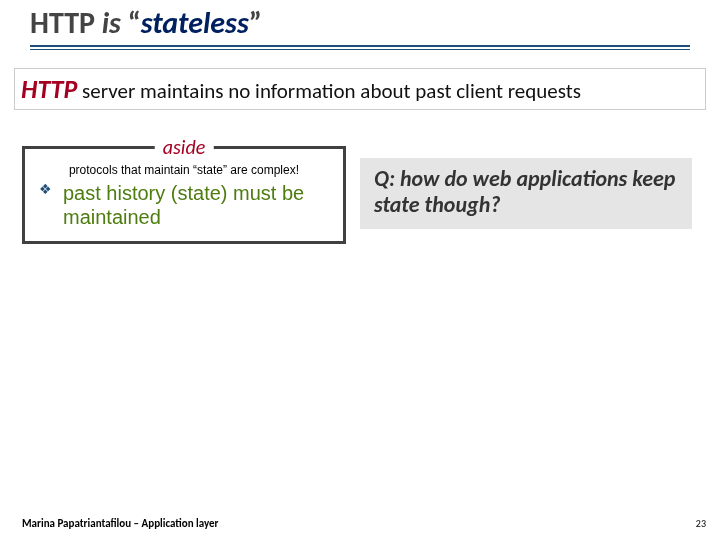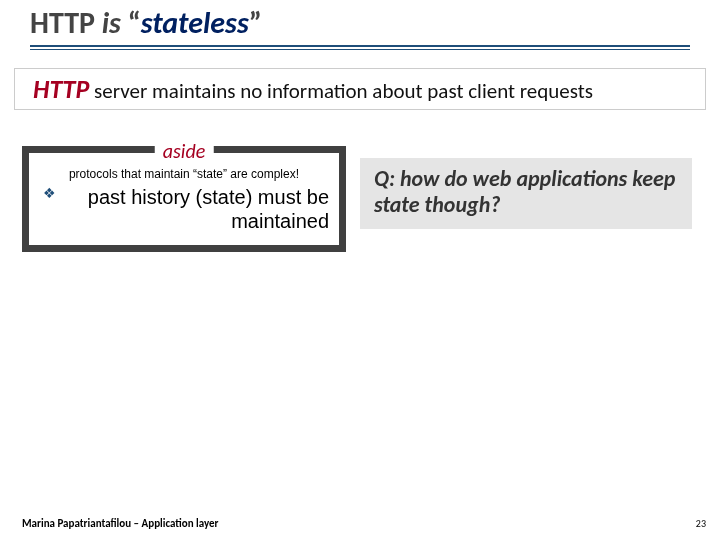--- a/index.html
+++ b/index.html
@@ -6,31 +6,31 @@
   html, body { width: 720px; height: 540px; background: #fff; font-family: "Segoe UI", Calibri, Arial, sans-serif; position: relative; overflow: hidden; }
 
   .title-area { padding: 4px 30px 8px 30px; }
   .title-text { font-size: 30px; font-weight: 700; color: #444; font-style: normal; }
   .title-text .ital { font-style: italic; }
   .title-text .stateless { font-style: italic; color: #002060; }
   .title-text .qopen, .title-text .qclose { font-style: normal; color: #444; font-weight:700; }
   .hr1 { border: none; border-top: 2px solid #1f4e79; margin: 4px 0 0 0; }
   .hr2 { border: none; border-top: 1px solid #1f4e79; margin: 2px 0 0 0; }
 
-  .subtitle-box { margin: 10px 14px 0 14px; padding: 4px 18px; border: 1px solid #ccc; }
+  .subtitle-box { margin: 10px 14px 0 14px; padding: 4px 6px; border: 1px solid #ccc; }
   .subtitle-text { font-size: 21px; color: #111; }
   .subtitle-text .http { font-style: italic; color: #A50021; font-weight: 600; font-size: 26px; }
 
   .content { position: relative; margin-top: 36px; }
 
-  .aside-box { position: absolute; top: 0; left: 22px; width: 324px; border: 7px solid #404040; padding: 14px 6px 10px 6px; }
+  .aside-box { position: absolute; top: 0; left: 22px; width: 324px; border: 3px solid #404040; padding: 14px 6px 10px 6px; }
   .aside-legend { position: absolute; top: -14px; left: 50%; transform: translateX(-50%); background: #fff; padding: 0 8px; font-style: italic; color: #A50021; font-size: 20px; }
   .aside-line1 { font-size: 12px; color: #000; font-family: Arial, sans-serif; text-align: center; padding: 0 10px 4px 10px; }
   .aside-list { list-style: none; padding: 0 4px 0 4px; }
-  .aside-list li { position: relative; padding-left: 28px; font-size: 20px; color: #000000; font-family: Arial, sans-serif; text-align: right; line-height: 1.2; margin-bottom: 2px; }
+  .aside-list li { position: relative; padding-left: 28px; font-size: 20px; color: #4d7c0f; font-family: Arial, sans-serif; text-align: left; line-height: 1.2; margin-bottom: 2px; }
   .aside-list li::before { content: "❖"; position: absolute; left: 4px; top: 0; color: #1f4e79; font-size: 14px; }
 
   .q-box { position: absolute; top: 12px; left: 360px; width: 332px; background: #e5e5e5; padding: 8px 10px 10px 14px; }
   .q-text { font-size: 22px; font-style: italic; font-weight: 700; color: #333; line-height: 1.2; }
 
   .footer { position: absolute; bottom: 10px; left: 22px; font-size: 11px; font-weight: 600; color: #000; }
   .pagenum { position: absolute; bottom: 10px; right: 14px; font-size: 10px; color: #000; }
 </style>
 </head>
 <body>

